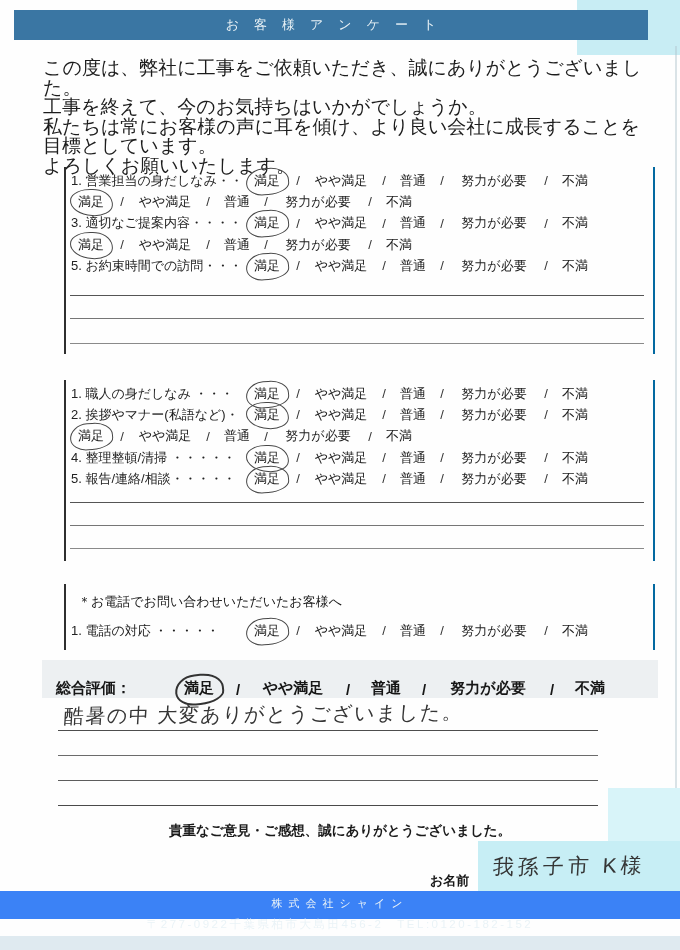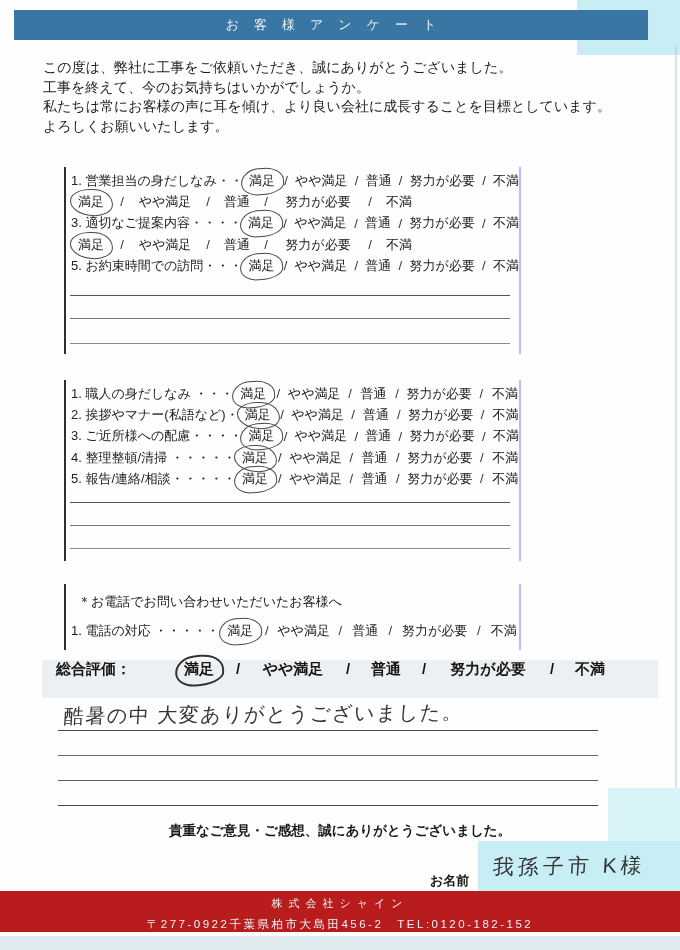--- a/index.html
+++ b/index.html
@@ -14,31 +14,31 @@
   .scan-streak { position: absolute; left: 675px; top: 46px; width: 2px; height: 742px; background: rgba(175,195,205,.45); }
   .bottom-strip { position: absolute; left: 0; top: 936px; width: 680px; height: 14px; background: #dfeaf0; }
 
   
   .header-bar {
     position: absolute; left: 14px; top: 10px; width: 634px; height: 30px;
     background: #3a76a3; color: #e9f2f6; display: flex; align-items: center; justify-content: center;
     font-size: 13px; letter-spacing: 15px; text-indent: 15px;
   }
   .footer-bar {
-    position: absolute; left: 0; top: 891px; width: 680px; height: 41px;
-    background: #b91c1c; color: #eaf3f7; text-align: center; padding-top: 5px;
+    position: absolute; left: 0; top: 891px; width: 680px; height: 28px;
+    background: #3b82f6; color: #eaf3f7; text-align: center; padding-top: 5px;
   }
   .footer-company { font-size: 11px; letter-spacing: 6px; }
   .footer-address { font-size: 11.5px; letter-spacing: 2.5px; margin-top: 6px; }
 
   
-  .intro { position: absolute; left: 43px; top: 58px; width: 610px; font-size: 14px; line-height: 19.6px; color: #1c1c1c; }
-
-  
-  .survey-box { position: absolute; left: 64px; width: 457px; border-left: 2px solid #2f2f2f; border-right: 2px solid #c4b5fd; }
+  .intro { position: absolute; left: 43px; top: 58px; width: 610px; font-size: 19px; line-height: 19.6px; color: #1c1c1c; }
+
+  
+  .survey-box { position: absolute; left: 64px; width: 591px; border-left: 2px solid #2f2f2f; border-right: 2px solid #0369a1; }
   .box1 { top: 167px; height: 187px; }
   .box2 { top: 380px; height: 181px; }
   .phone-box { top: 584px; height: 66px; }
   .items { padding: 3px 0 0 5px; }
   .row { display: flex; align-items: center; height: 21.3px; column-gap: 4px; font-size: 13px; white-space: nowrap; }
   .lbl { width: 172px; color: #222; }
   .cell { text-align: center; color: #222; }
   .c1 { width: 40px; } .c2 { width: 64px; } .c3 { width: 36px; } .c4 { width: 82px; } .c5 { width: 36px; }
   .sepc { width: 14px; color: #333; }
   .phone-heading { font-size: 13px; color: #141414; padding: 9px 0 0 12px; }
@@ -51,21 +51,21 @@
   .row:nth-child(odd) .mark { transform: rotate(-5deg); }
   .row:nth-child(even) .mark { transform: rotate(4deg); border-radius: 55% 45% 50% 58% / 50% 60% 48% 55%; }
 
   
   .rule { position: absolute; left: 4px; right: 9px; height: 0; border-top: 1.5px solid #555; }
   .rule.r2 { border-top-color: #767676; } .rule.r3 { border-top-color: #8a8a8a; }
 
   
   .overall-band {
     position: absolute; left: 42px; top: 660px; width: 616px; height: 38px;
-    background: #edf0f2; display: flex; align-items: flex-start; column-gap: 8px;
+    background: #edf0f2; display: flex; align-items: flex-end; column-gap: 8px;
     padding-left: 14px; font-size: 15px; font-weight: bold; color: #161616; white-space: nowrap;
   }
   .overall-band .olbl { width: 112px; }
   .oc1 { width: 46px; text-align: center; } .oc2 { width: 78px; text-align: center; }
   .oc3 { width: 44px; text-align: center; } .oc4 { width: 96px; text-align: center; }
   .oc5 { width: 44px; text-align: center; } .osep { width: 16px; text-align: center; }
   .overall-band .mark { border-width: 2px; border-color: #333; left: -7px; right: -8px; top: -5px; bottom: -7px; transform: rotate(-6deg); }
 
   
   .free-rule { position: absolute; left: 58px; width: 540px; height: 0; border-top: 1.5px solid #4d4d4d; }
@@ -194,21 +194,20 @@
         <span class="cell c2">やや満足</span>
         <span class="cell sepc">/</span>
         <span class="cell c3">普通</span>
         <span class="cell sepc">/</span>
         <span class="cell c4">努力が必要</span>
         <span class="cell sepc">/</span>
         <span class="cell c5">不満</span>
       </div>
 
       <div class="row">
-        <span class="lbl">3. ご近所様への配慮・・・・</span>
         <span class="cell c1"><span class="optwrap"><span class="mark"></span><span>満足</span></span></span>
         <span class="cell sepc">/</span>
         <span class="cell c2">やや満足</span>
         <span class="cell sepc">/</span>
         <span class="cell c3">普通</span>
         <span class="cell sepc">/</span>
         <span class="cell c4">努力が必要</span>
         <span class="cell sepc">/</span>
         <span class="cell c5">不満</span>
       </div>

